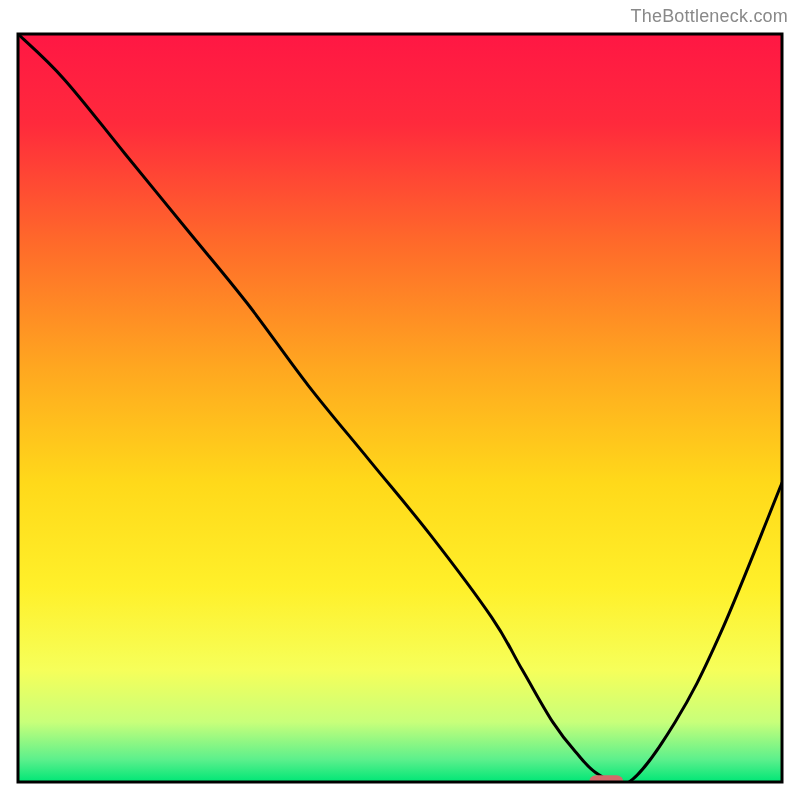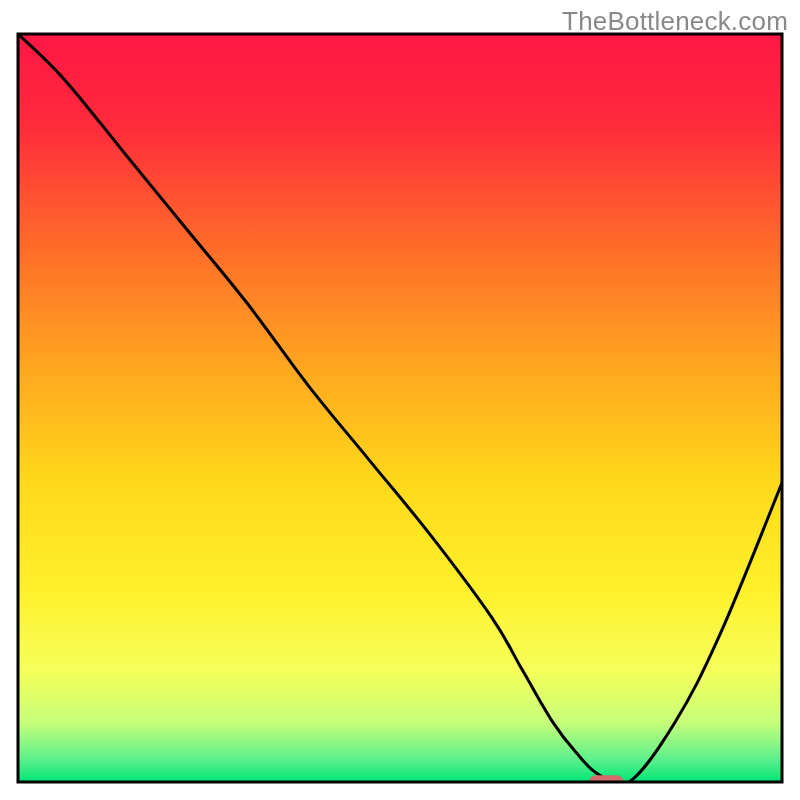--- a/index.html
+++ b/index.html
@@ -12,21 +12,21 @@
   }
   .chart-container {
     position: relative;
     width: 800px;
     height: 800px;
   }
   .watermark {
     position: absolute;
     top: 6px;
     right: 12px;
-    font-size: 26px;
+    font-size: 18px;
     font-weight: 400;
     color: #898989;
     letter-spacing: 0.2px;
     z-index: 3;
   }
   svg {
     display: block;
   }
 </style>
 </head>

